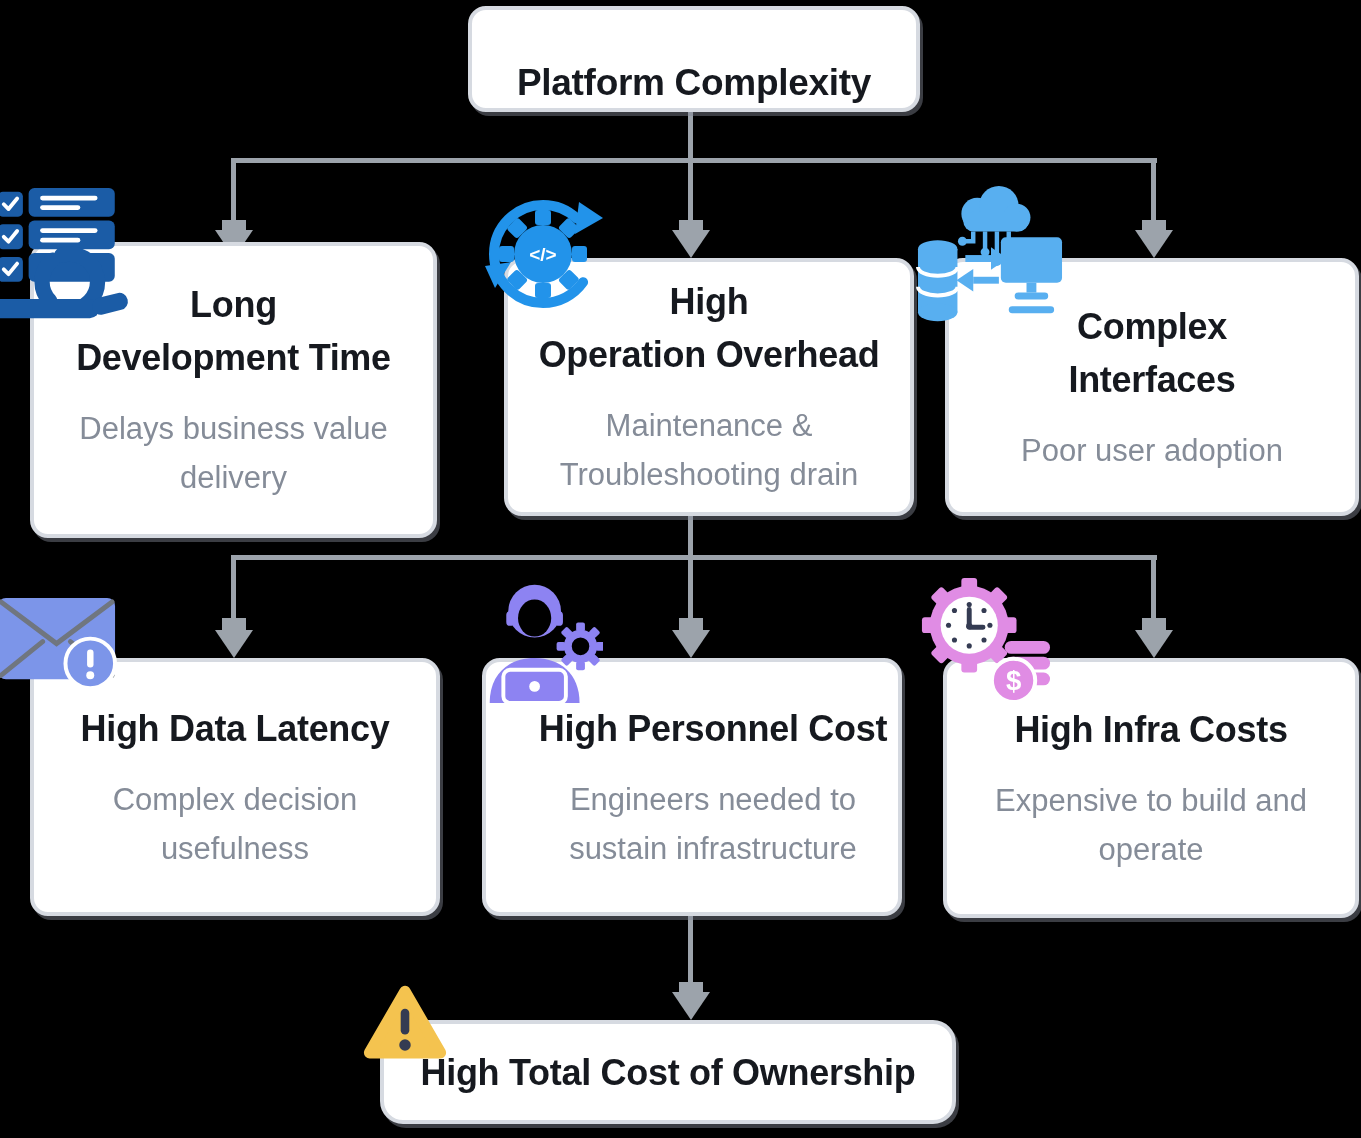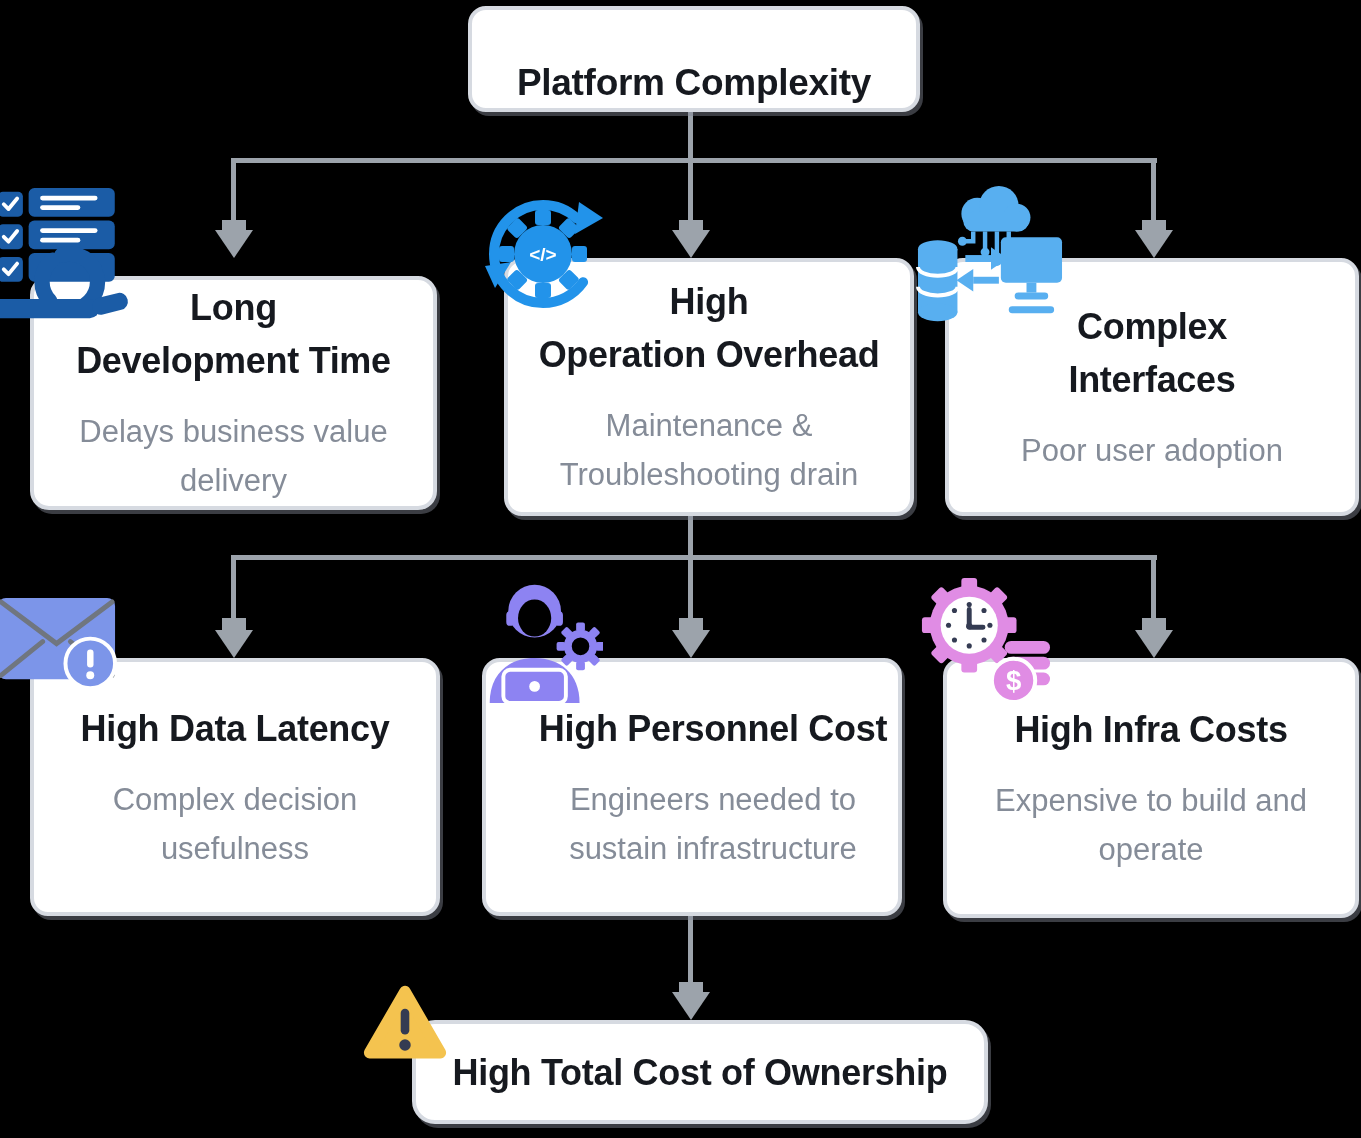--- a/index.html
+++ b/index.html
@@ -7,27 +7,27 @@
           font-family:"Liberation Sans",sans-serif;}
   
   .card{position:absolute;background:#fff;border:4px solid #d6dae1;border-radius:18px;
         box-sizing:border-box;display:flex;flex-direction:column;align-items:center;
         justify-content:center;text-align:center;z-index:2;
         box-shadow:3px 4px 0 rgba(130,135,148,.45);}
   .card-title{font-size:36px;font-weight:600;color:#16191f;line-height:53px;letter-spacing:-.3px;}
   .card-sub{font-size:31px;font-weight:400;color:#858c98;line-height:49px;margin-top:20px;}
   .c-root{left:468px;top:6px;width:452px;height:106px;}
   .c-root .card-title{font-size:37px;margin-top:47px;}
-  .c-a{left:30px;top:276px;width:407px;height:234px;border-radius:19px;}
+  .c-a{left:30px;top:242px;width:407px;height:296px;}
   .c-b{left:504px;top:258px;width:410px;height:258px;}
   .c-c{left:945px;top:258px;width:414px;height:258px;}
   .c-d{left:30px;top:658px;width:410px;height:258px;}
   .c-e{left:482px;top:658px;width:420px;height:258px;padding-left:42px;}
   .c-f{left:943px;top:658px;width:416px;height:260px;}
-  .c-res{left:412px;top:1020px;width:576px;height:104px;border-radius:23px;}
+  .c-res{left:380px;top:1020px;width:576px;height:104px;border-radius:23px;}
   
   .line{position:absolute;background:#9ca3ab;z-index:1;}
   .v0{left:688px;top:112px;width:5px;height:48px;}
   .h1{left:231px;top:158px;width:926px;height:5px;}
   .s1a{left:231px;top:161px;width:5px;height:62px;}
   .s1b{left:688px;top:161px;width:5px;height:62px;}
   .s1c{left:1151px;top:161px;width:5px;height:62px;}
   .vmid{left:688px;top:514px;width:5px;height:44px;}
   .h2{left:231px;top:555px;width:926px;height:5px;}
   .s2a{left:231px;top:558px;width:5px;height:62px;}

